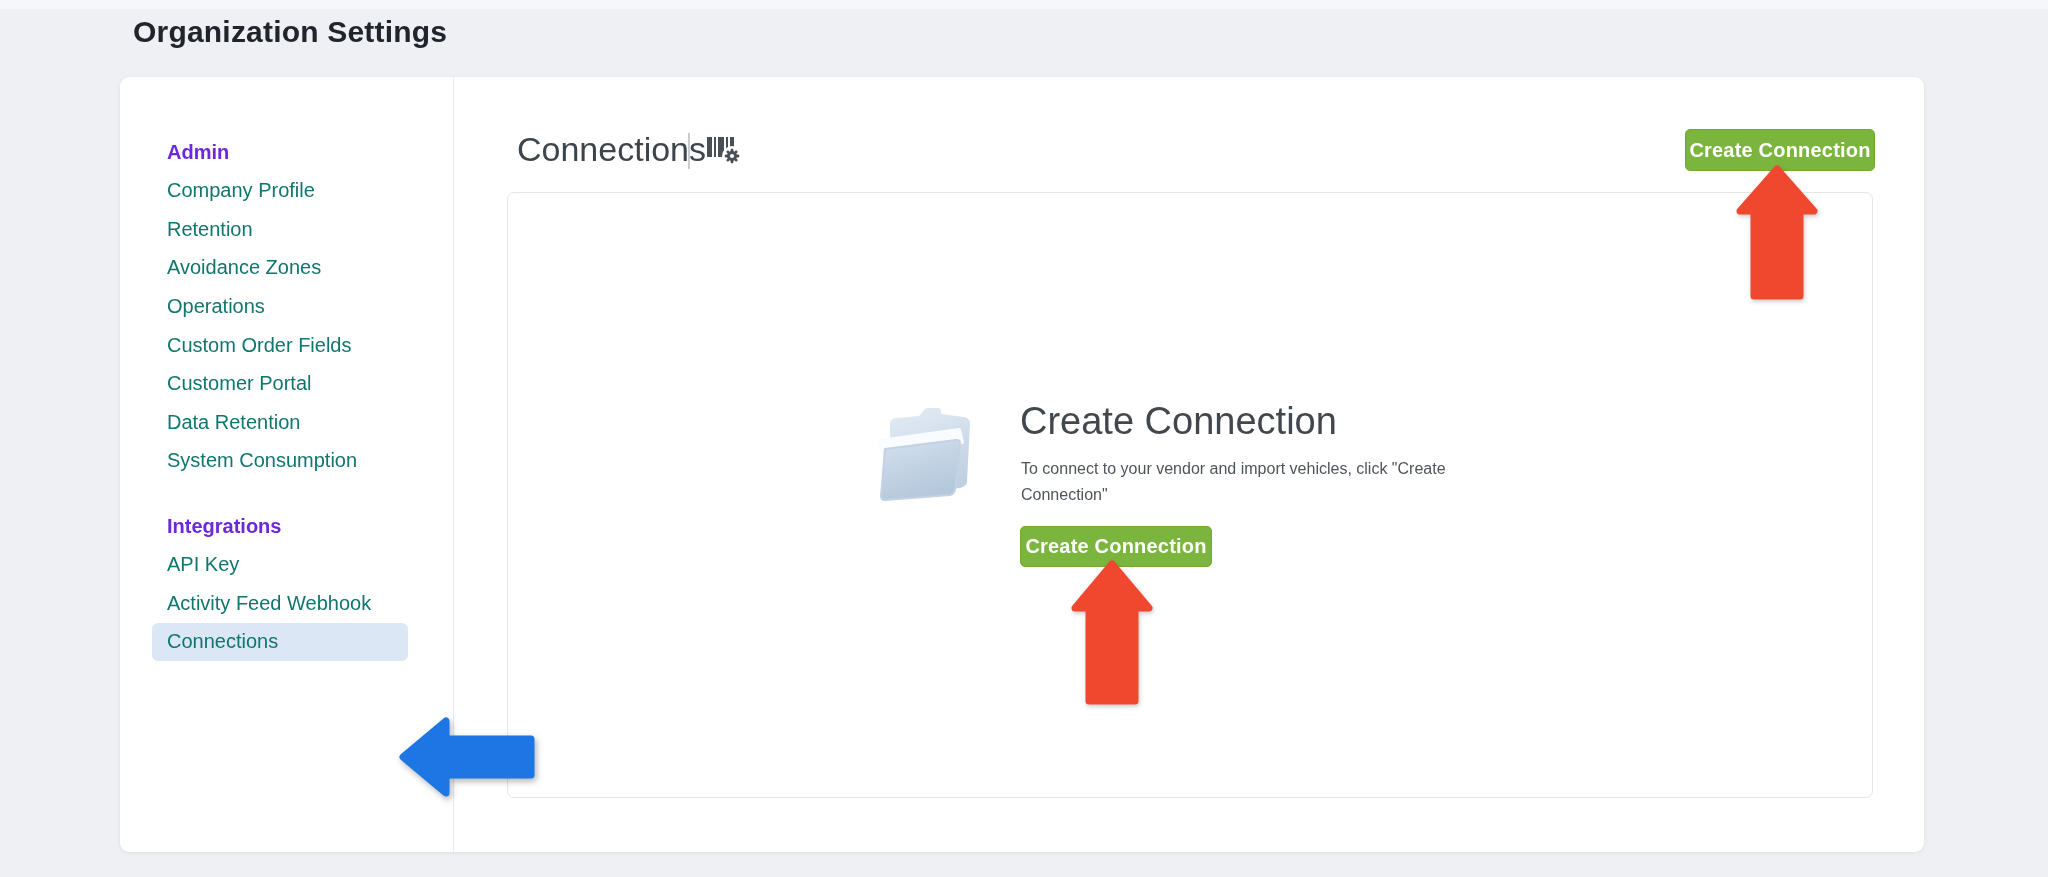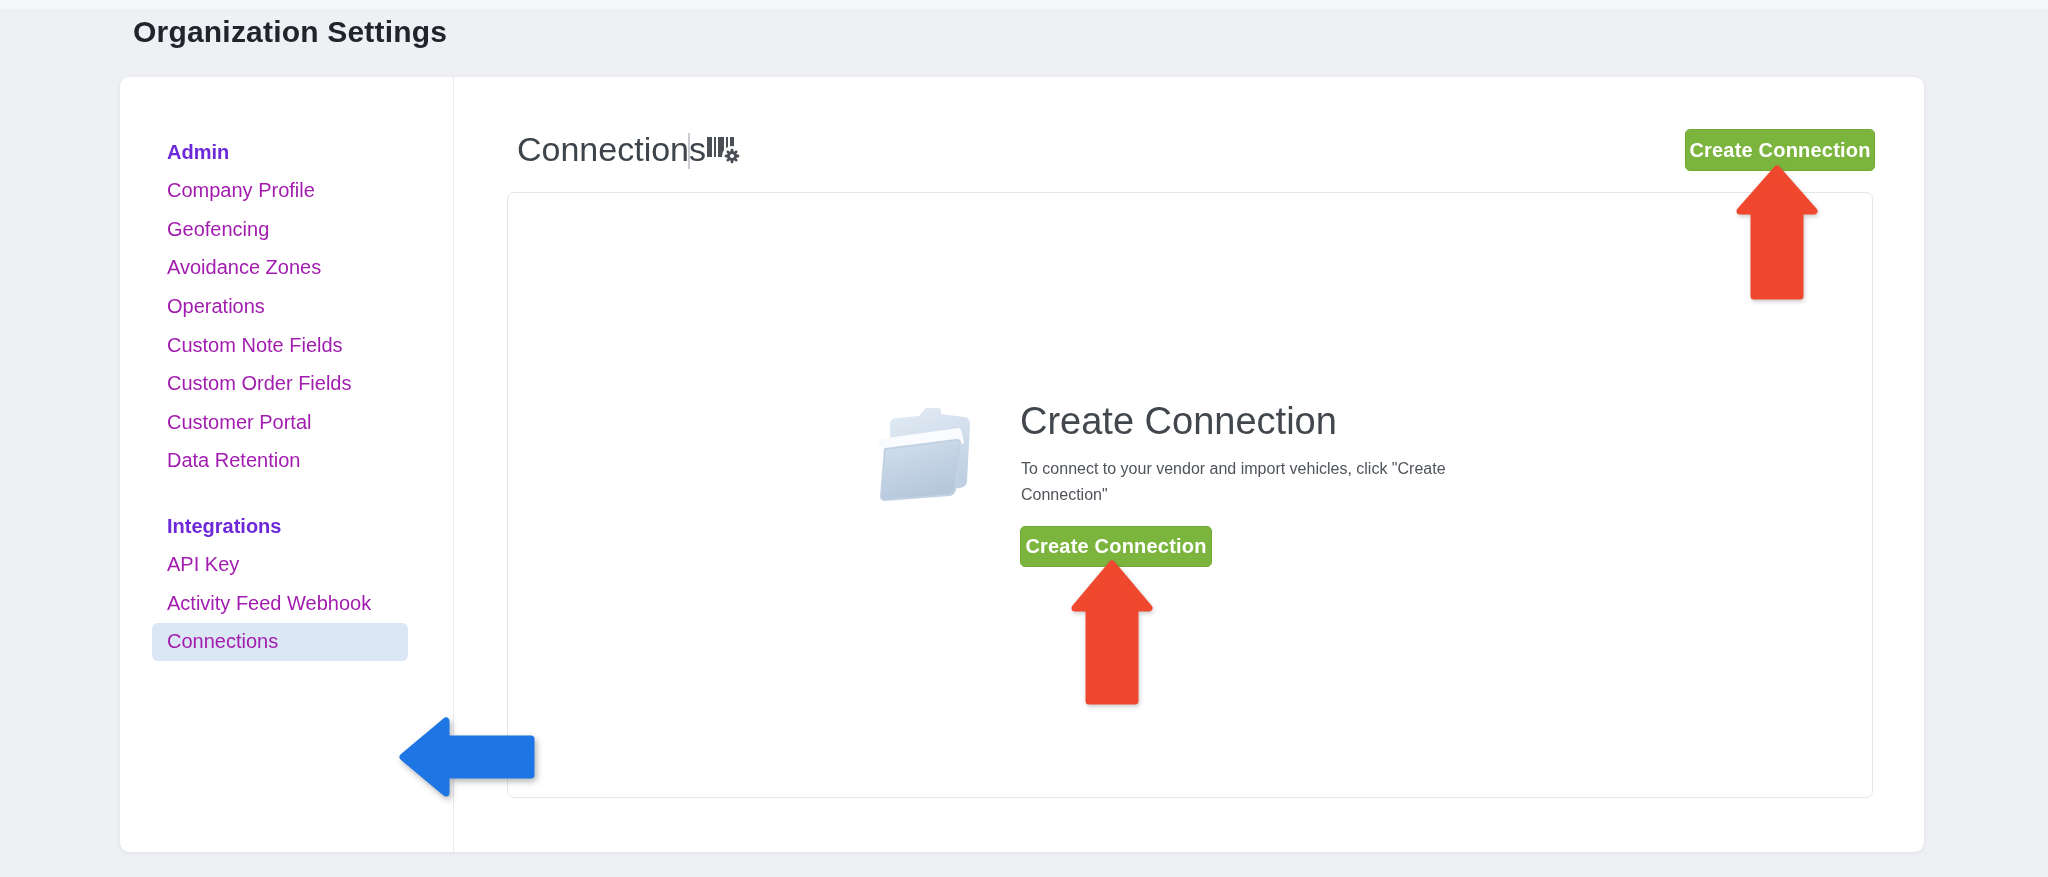--- a/index.html
+++ b/index.html
@@ -23,21 +23,21 @@
     position:absolute;left:333px;top:0;width:1px;height:775px;background:#e8eaee;
   }
   
   .nav{
     position:absolute;left:32px;top:56px;width:256px;
     list-style:none;margin:0;padding:0;
   }
   .nav li{
     height:38.55px;display:flex;align-items:center;
     padding-left:15px;border-radius:6px;
-    font-size:20px;color:#a21caf;cursor:pointer;
+    font-size:20px;color:#0f766e;cursor:pointer;
   }
   .nav li.section{font-weight:700;color:#6d28d9;cursor:default;}
   .nav li.section.gap{margin-top:27px;text-align:center;}
   .nav li.active{background:#dbe7f5;}
   
   .main-heading{
     position:absolute;left:517px;top:130px;
     font-size:34px;font-weight:400;color:#3e444b;
   }
   .heading-sep{
@@ -77,27 +77,27 @@
   <div class="top-strip"></div>
 
   <div class="page-title">Organization Settings</div>
 
   <div class="card">
     <div class="sidebar-divider"></div>
 
     <ul class="nav">
       <li class="section">Admin</li>
       <li>Company Profile</li>
-      <li>Geofencing</li>
+      <li>Retention</li>
       <li>Avoidance Zones</li>
       <li>Operations</li>
-      <li>Custom Note Fields</li>
       <li>Custom Order Fields</li>
       <li>Customer Portal</li>
       <li>Data Retention</li>
+      <li>System Consumption</li>
       <li class="section gap">Integrations</li>
       <li>API Key</li>
       <li>Activity Feed Webhook</li>
       <li class="active">Connections</li>
     </ul>
   </div>
 
   <div class="main-heading">Connections</div>
   <div class="heading-sep"></div>
 

